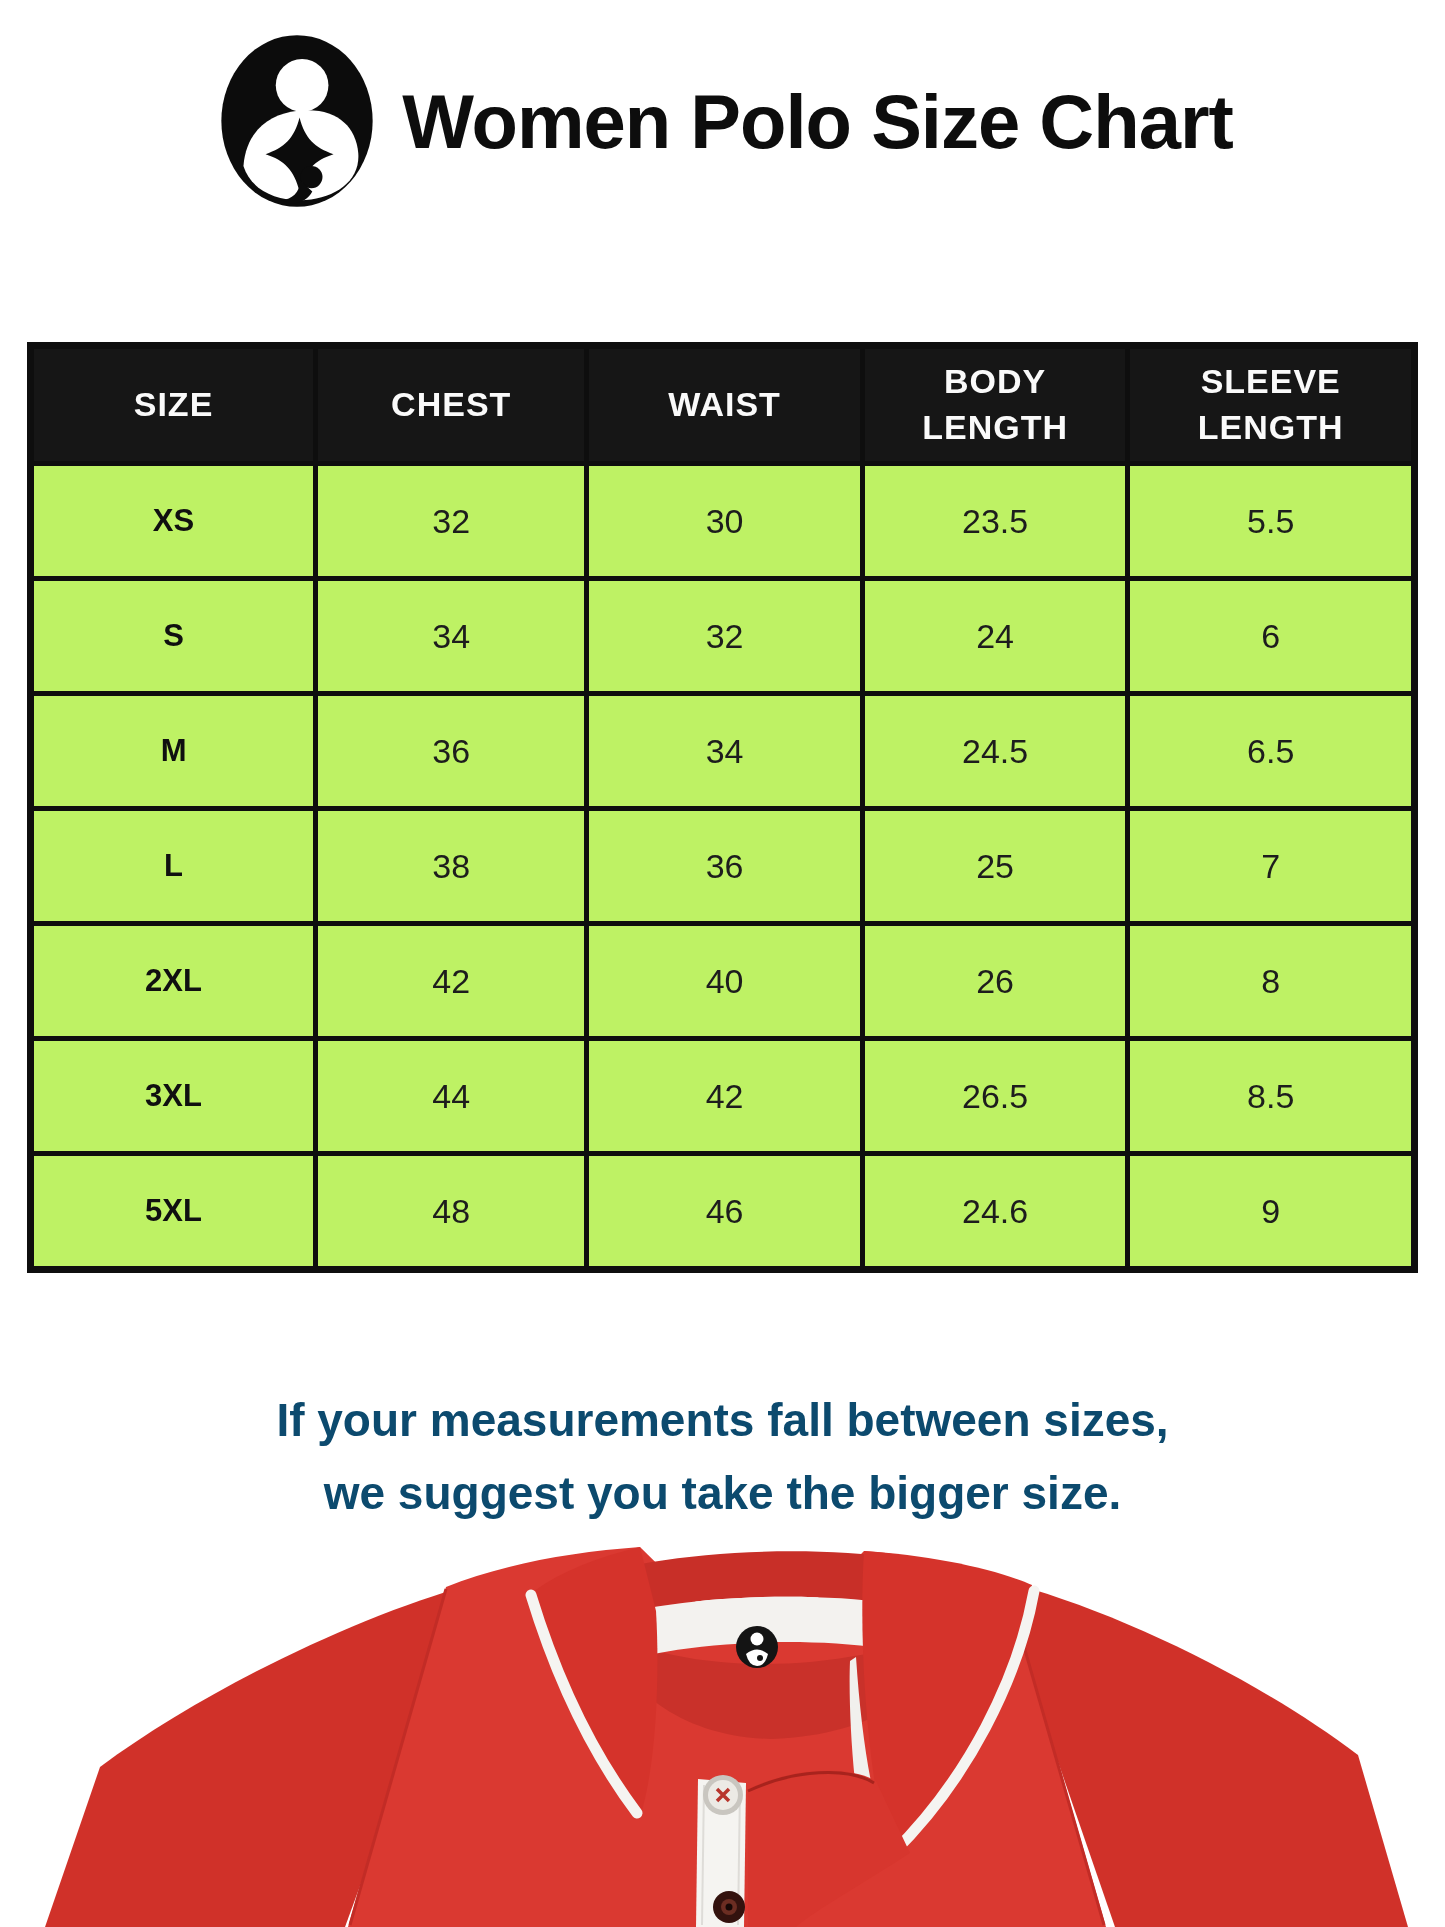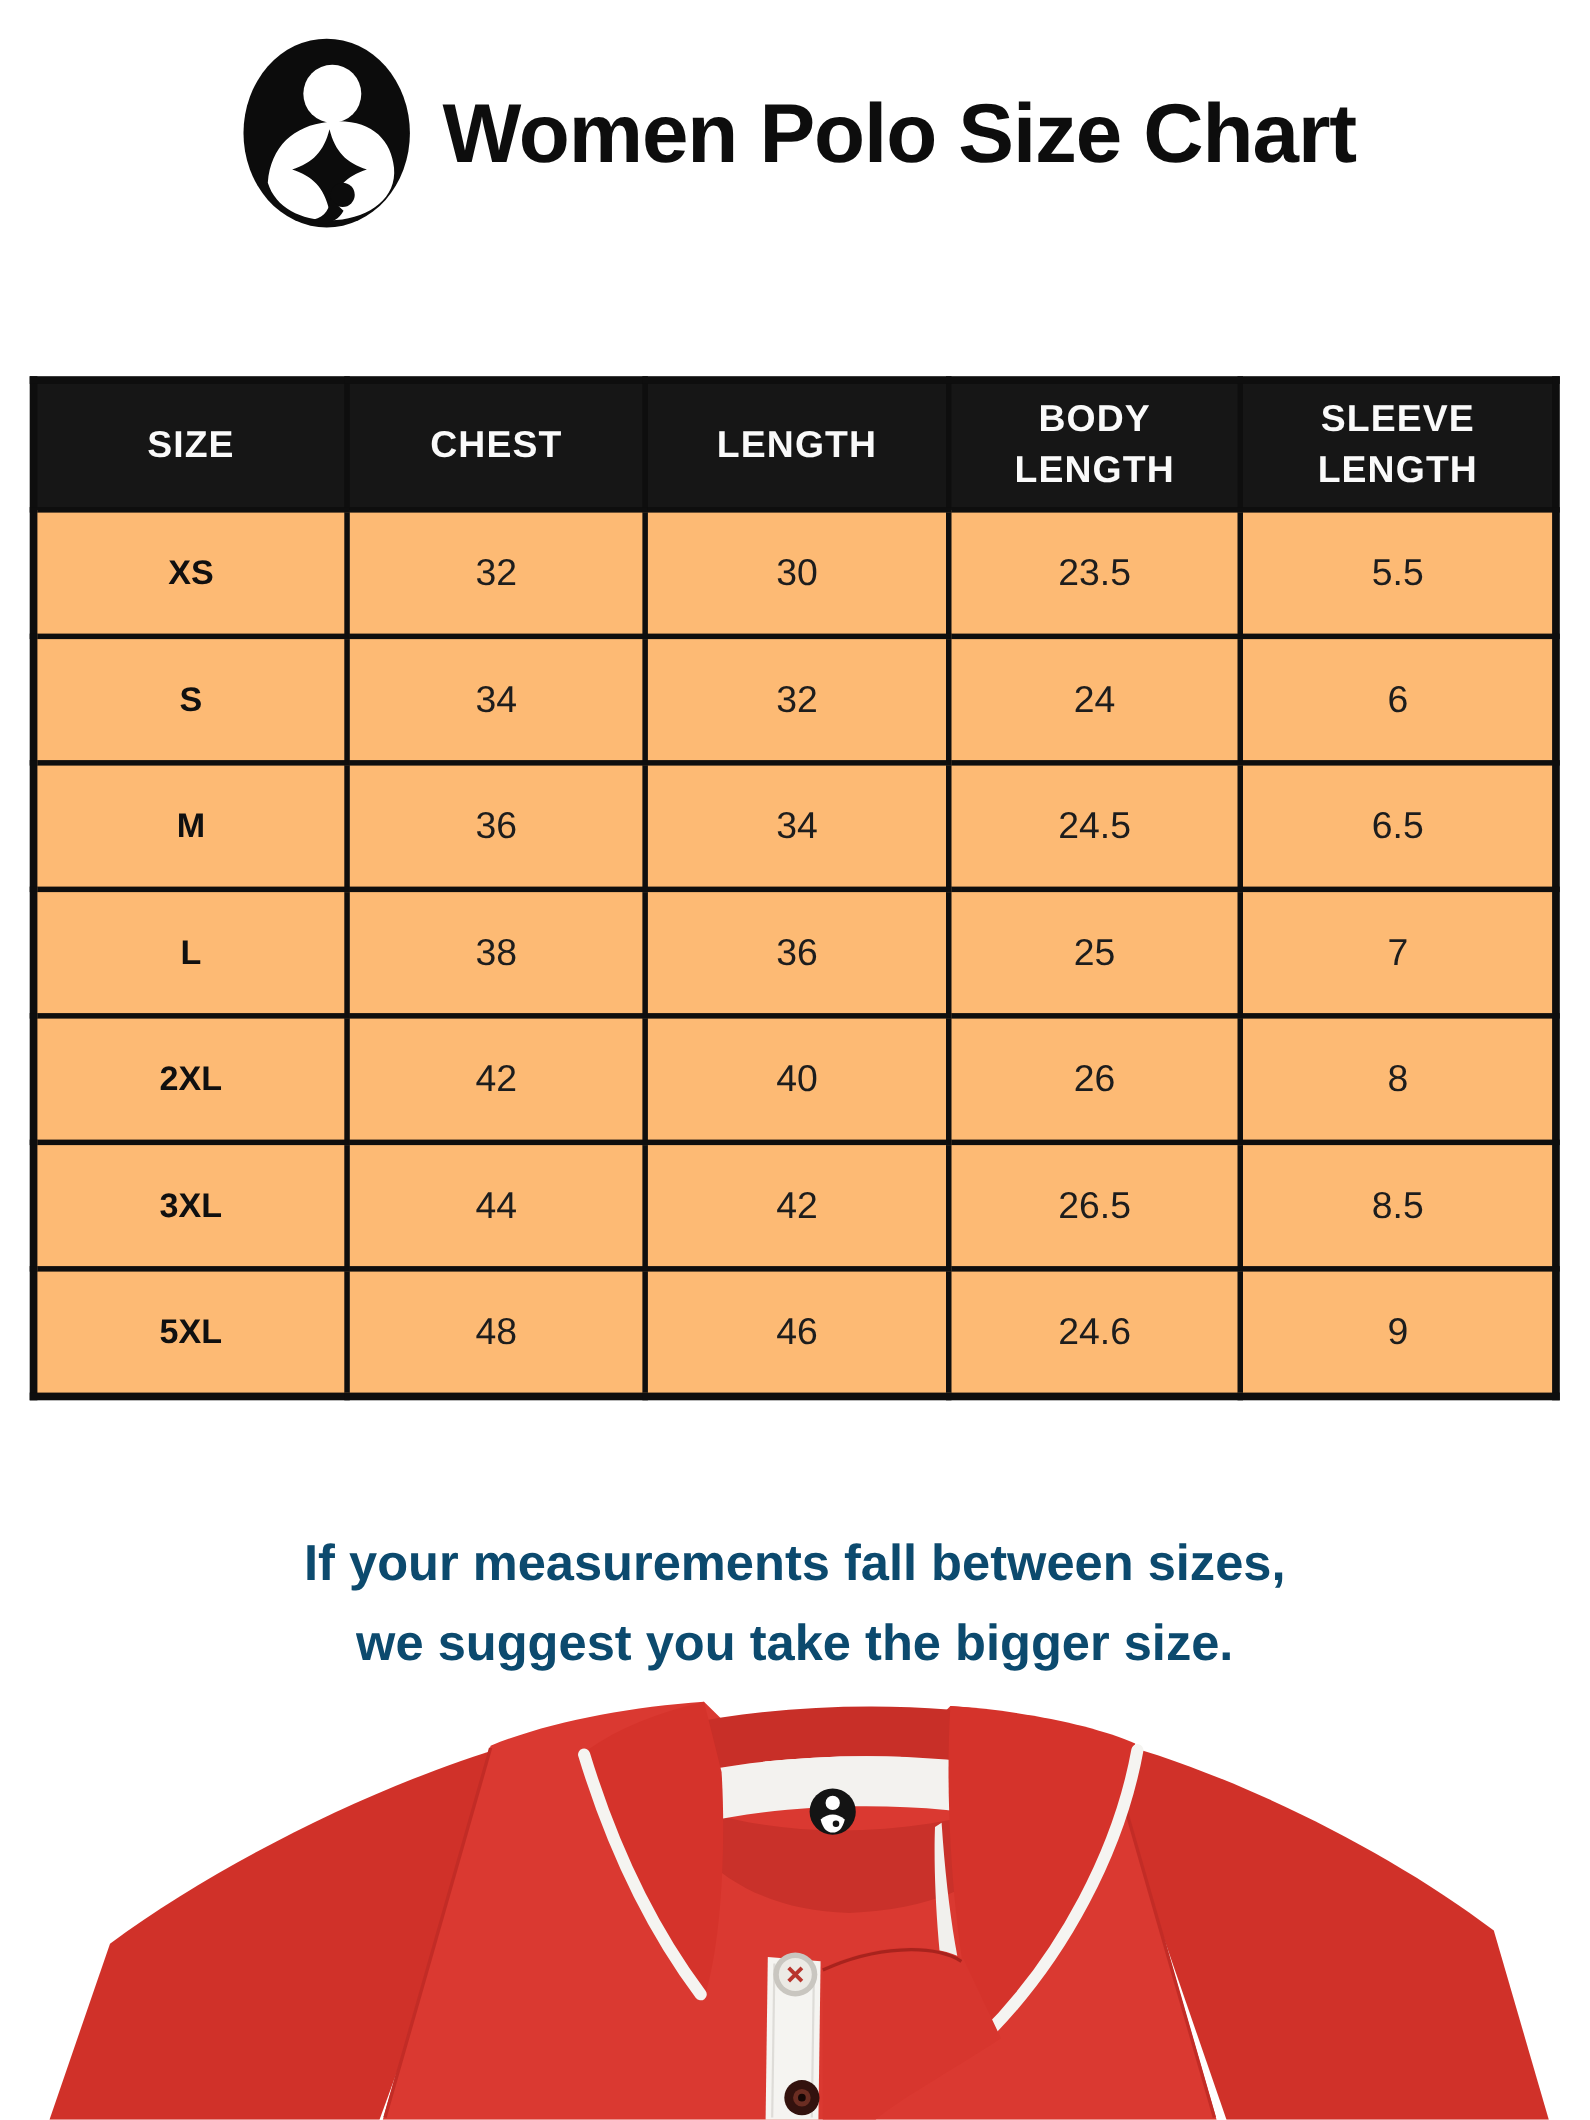--- a/index.html
+++ b/index.html
@@ -22,21 +22,21 @@
     margin-top:32px;
   }
   .size-table th,.size-table td{
     border:5px solid #0e0e0e;text-align:center;vertical-align:middle;padding:0 18px;
   }
   .size-table thead th{
     background:#161616;color:#fafafa;font-size:34px;font-weight:700;
     letter-spacing:1px;height:112px;line-height:1.35;
   }
   .size-table tbody td{
-    background:#fdba74;height:110px;font-size:34px;font-weight:400;color:#1d1d1d;
+    background:#bef264;height:110px;font-size:34px;font-weight:400;color:#1d1d1d;
   }
   .size-table tbody td.size-cell{
     font-weight:700;font-size:31px;color:#101010;
   }
   .note-block{
     position:absolute;left:0;top:1384px;width:100%;text-align:center;
     font-size:46px;font-weight:700;color:#0c4a6e;line-height:1.58;
   }
   .polo-wrap{
     position:absolute;left:0;top:1527px;width:1445px;height:400px;
@@ -65,21 +65,21 @@
     <col style="width:20.6%">
       <col style="width:19.6%">
       <col style="width:19.9%">
       <col style="width:19.2%">
       <col style="width:20.7%">
   </colgroup>
   <thead>
     <tr>
       <th>SIZE</th>
       <th>CHEST</th>
-      <th>LENGTH</th>
+      <th>WAIST</th>
       <th>BODY LENGTH</th>
       <th>SLEEVE LENGTH</th>
     </tr>
   </thead>
   <tbody>
     <tr>
       <td class="size-cell">XS</td>
       <td>32</td>
       <td>30</td>
       <td>23.5</td>

